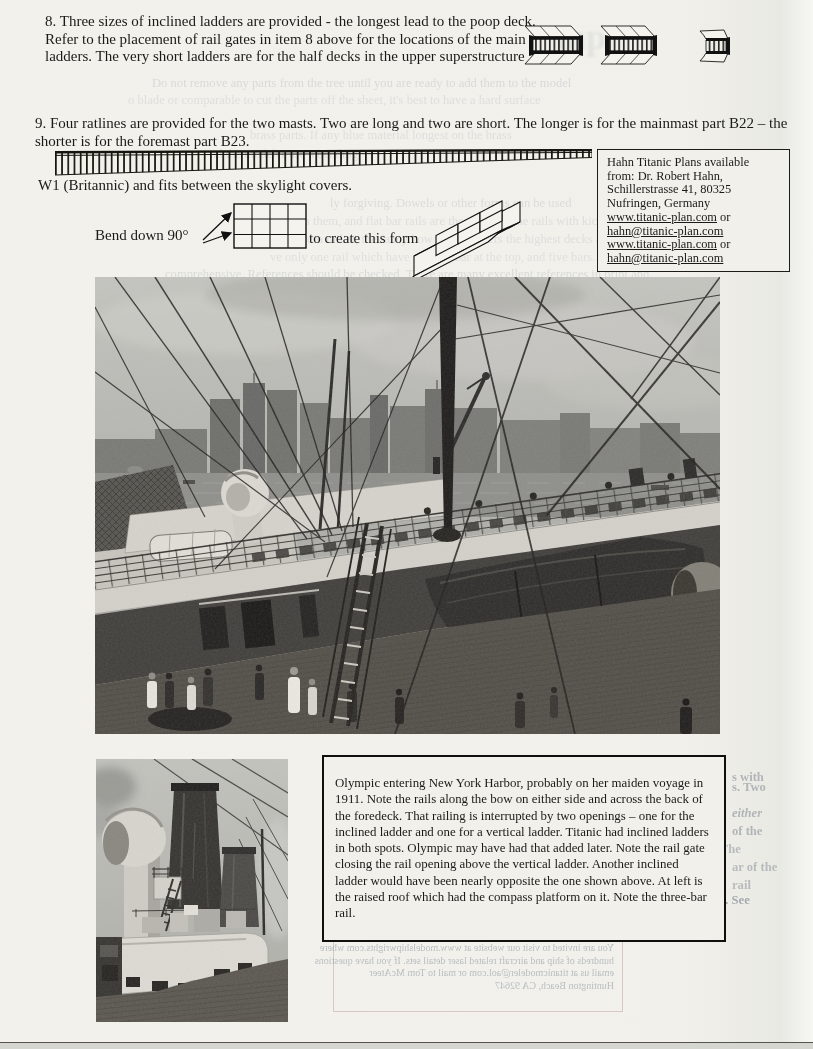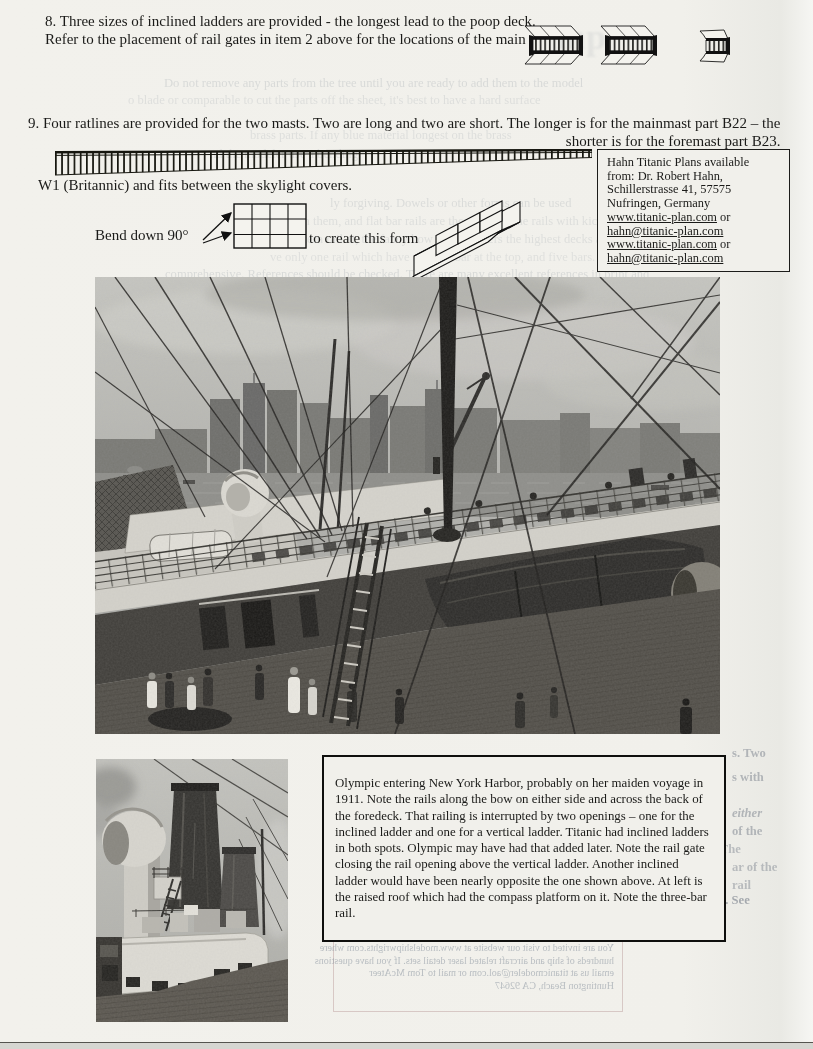--- a/index.html
+++ b/index.html
@@ -61,51 +61,52 @@
       <filter id="softB" x="-40%" y="-40%" width="180%" height="180%">
           <feGaussianBlur stdDeviation="5"></feGaussianBlur>
         </filter>
       <marker id="arrowM" markerWidth="9" markerHeight="8" refX="7" refY="4" orient="auto">
         <path d="M0,0 L8,4 L0,8 z" fill="#111"></path>
       </marker>
     </defs>
   </svg>
 
   <div class="abs ghost" style="left:556px;top:16px;font-size:36px;font-weight:bold;opacity:.16;filter:blur(1px);">mp</div>
-  <div class="abs ghost" style="left:164px;top:76px;">Do not remove any parts from the tree until you are ready to add them to the model</div>
+  <div class="abs ghost" style="left:152px;top:76px;">Do not remove any parts from the tree until you are ready to add them to the model</div>
   <div class="abs ghost" style="left:128px;top:93px;opacity:.22;">o blade or comparable to cut the parts off the sheet, it's best to have a hard surface</div>
   <div class="abs ghost" style="left:250px;top:128px;opacity:.22;">brass parts. If any blue material longest on the brass</div>
   <div class="abs ghost" style="left:210px;top:147px;opacity:.2;">nd the modeler use a bending</div>
   <div class="abs ghost" style="left:330px;top:196px;opacity:.25;">ly forgiving. Dowels or other forms can be used</div>
   <div class="abs ghost" style="left:300px;top:214px;opacity:.22;">in them, and flat bar rails are then to have the rails with kick plates, i.e. a</div>
   <div class="abs ghost" style="left:280px;top:232px;opacity:.22;">the stern rail at, the fancy bow which covers the highest decks around the</div>
   <div class="abs ghost" style="left:270px;top:250px;opacity:.2;">ve only one rail which have a single bar at the top, and five bars. The top bar</div>
   <div class="abs ghost" style="left:165px;top:267px;opacity:.27;">comprehensive. References should be checked. There are many excellent references in print and</div>
   <div class="abs ghost-strong" style="left:732px;top:770px;opacity:.45;">s with</div>
-  <div class="abs ghost-strong" style="left:732px;top:746px;opacity:.45;text-align:right;">s. Two</div>
+  <div class="abs ghost-strong" style="left:732px;top:780px;opacity:.45;text-align:right;">s. Two</div>
   <div class="abs ghost-strong" style="left:732px;top:806px;opacity:.45;font-style:italic;">either</div>
   <div class="abs ghost-strong" style="left:732px;top:824px;opacity:.45;">of the</div>
   <div class="abs ghost-strong" style="left:697px;top:842px;opacity:.4;">#7). The</div>
   <div class="abs ghost-strong" style="left:732px;top:860px;opacity:.4;">ar of the</div>
   <div class="abs ghost-strong" style="left:732px;top:878px;opacity:.4;">rail</div>
   <div class="abs ghost-strong" style="left:331px;top:893px;">gate would be in the aft side of the railing used on the docking bridge (#7). See</div>
   <div class="abs ghost-strong" style="left:331px;top:909px;">references for their exact placement.</div>
 
   <div id="footer-ghost" class="abs" style="left:333px;top:936px;width:288px;height:74px;">
     <div class="inner">
       <div class="fl">You are invited to visit our website at www.modelshipwrights.com where</div>
       <div class="fl">hundreds of ship and aircraft related laser detail sets. If you have questions</div>
       <div class="fl">email us at titanicmodeler@aol.com or mail to Tom McAteer</div>
       <div class="fl">Huntington Beach, CA 92647</div>
     </div>
   </div>
 
   <div class="abs para" style="left:45px;top:13px;">
     <div class="tline">8. Three sizes of inclined ladders are provided - the longest lead to the poop deck.</div>
-    <div class="tline">Refer to the placement of rail gates in item 2 above for the locations of the main</div>
+    <div class="tline">Refer to the placement of rail gates in item 8 above for the locations of the main</div>
+    <div class="tline">ladders. The very short ladders are for the half decks in the upper superstructure</div>
   </div>
 
   <svg class="abs para" style="left:524px;top:22px;" width="64" height="46" viewBox="0 0 62 46">
     <polygon points="10,15 56,15 46,4 0,4" fill="#f4f3ee" stroke="#1a1a18" stroke-width=".9"></polygon>
     <line x1="25" y1="15" x2="15" y2="4" stroke="#1a1a18" stroke-width=".7"></line>
     <line x1="40" y1="15" x2="30" y2="4" stroke="#1a1a18" stroke-width=".7"></line>
     <polygon points="10,31 56,31 46,42 0,42" fill="#f4f3ee" stroke="#1a1a18" stroke-width=".9"></polygon>
     <line x1="25" y1="31" x2="15" y2="42" stroke="#1a1a18" stroke-width=".7"></line>
     <line x1="40" y1="31" x2="30" y2="42" stroke="#1a1a18" stroke-width=".7"></line>
     <rect x="8" y="17" width="46" height="12" fill="url(#vh)" stroke="#111" stroke-width=".8"></rect>
@@ -129,21 +130,21 @@
   </svg>
   <svg class="abs para" style="left:694px;top:26px;" width="42" height="40" viewBox="0 0 42 40">
     <path d="M12,13 L34,13 L30,4 L6,5 Q10,9 12,13 z" fill="#f4f3ee" stroke="#1a1a18" stroke-width=".9"></path>
     <path d="M12,27 L34,27 L30,36 L6,35 Q10,31 12,27 z" fill="#f4f3ee" stroke="#1a1a18" stroke-width=".9"></path>
     <rect x="12" y="14.5" width="20" height="11" fill="url(#vh)" stroke="#111" stroke-width=".8"></rect>
     <rect x="12" y="12" width="20" height="3" fill="#111"></rect>
     <rect x="12" y="25" width="20" height="3" fill="#111"></rect>
     <polygon points="32,12 36,11 36,29 32,28" fill="#111"></polygon>
   </svg>
 
-  <div class="abs para" style="left:28px;top:115px;text-align:right;">
+  <div class="abs para" style="left:35px;top:115px;">
     <div class="tline">9. Four ratlines are provided for the two masts. Two are long and two are short. The longer is for the mainmast part B22 – the</div>
     <div class="tline">shorter is for the foremast part B23.</div>
   </div>
 
   <svg class="abs para" style="left:55px;top:149px;" width="537" height="27" viewBox="0 0 537 27">
     <polygon points="0,3 537,0.5 537,8.5 0,26" fill="url(#vhR)" stroke="#16160f" stroke-width="1"></polygon>
     <line x1="0" y1="3.2" x2="537" y2="1" stroke="#16160f" stroke-width="2.4"></line>
     <line x1="0" y1="6.4" x2="537" y2="3.4" stroke="#16160f" stroke-width="1"></line>
   </svg>
 
@@ -174,21 +175,21 @@
       <polygon points="58,50 80,38.5 80,18.5 58,30"></polygon>
       <polygon points="80,38.5 102,27 102,7 80,18.5"></polygon>
       <polygon points="14,82 102,36 88,48 0,94"></polygon>
     </g>
     <line x1="14" y1="62" x2="102" y2="16" stroke="#111" stroke-width="1.1"></line>
   </svg>
 
   <div id="hahn-box" class="abs box" style="left:597px;top:149px;width:193px;">
     <div>Hahn Titanic Plans available</div>
     <div>from: Dr. Robert Hahn,</div>
-    <div>Schillerstrasse 41, 57575</div>
+    <div>Schillerstrasse 41, 80325</div>
     <div>Nufringen, Germany</div>
     <div><span class="hahn-link">www.titanic-plan.com</span><span> or</span></div>
     <div><span class="hahn-link">hahn@titanic-plan.com</span></div>
     <div><span class="hahn-link">www.titanic-plan.com</span><span> or</span></div>
     <div><span class="hahn-link">hahn@titanic-plan.com</span></div>
   </div>
 
   <svg class="abs photo" style="left:95px;top:277px;" width="625" height="457" viewBox="0 0 625 457">
     <rect width="625" height="457" fill="url(#skyG)"></rect>
     <g filter="url(#softB)">

